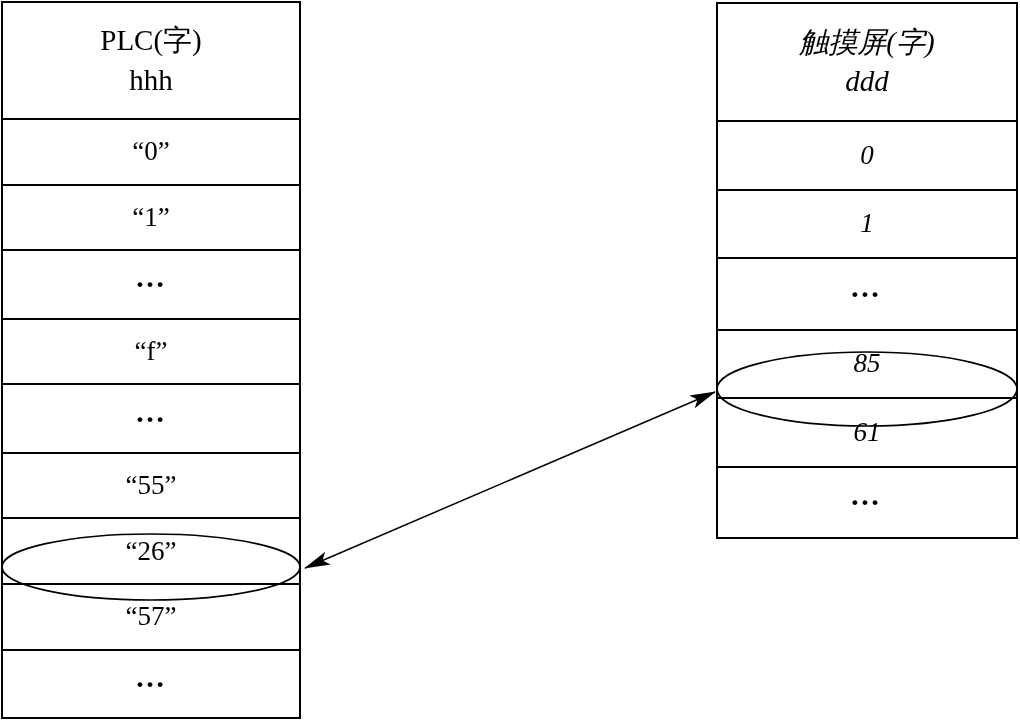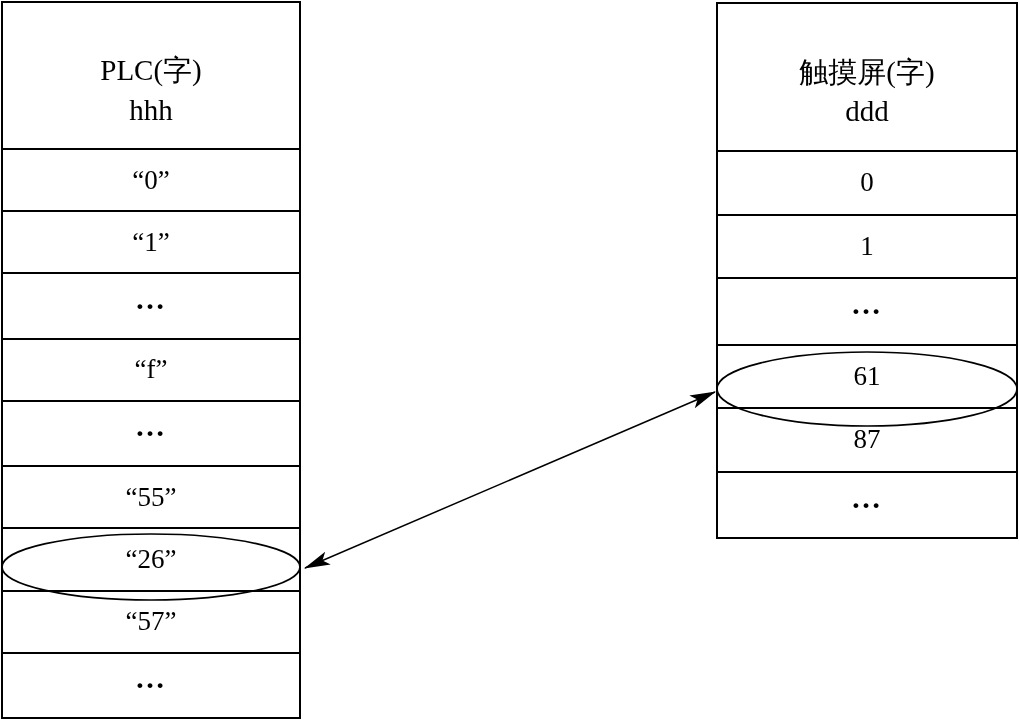--- a/index.html
+++ b/index.html
@@ -28,32 +28,32 @@
     left: 1px;
     top: 1px;
     width: 300px;
     height: 718px;
   }
   .right-table {
     left: 716px;
     top: 2px;
     width: 302px;
     height: 537px;
+    font-style: italic;
   }
   .tbl-header {
     flex: 0 0 115px;
     display: flex;
     flex-direction: column;
     align-items: center;
     justify-content: center;
     gap: 6px;
     font-size: 29px;
     line-height: 1.15;
     text-align: center;
-    margin-top: 30px;
   }
   .right-table .tbl-header {
     flex-basis: 116px;
   }
   .row {
     flex: 1 1 auto;
     box-sizing: border-box;
     border-top: 2px solid #000000;
     display: flex;
     align-items: center;
@@ -126,24 +126,24 @@
     <div class="row">
         <span class="cell">0</span>
       </div>
     <div class="row">
         <span class="cell">1</span>
       </div>
     <div class="row">
         <span class="cell dots">…</span>
       </div>
     <div class="row">
-        <span class="cell">61</span>
+        <span class="cell">85</span>
       </div>
     <div class="row">
-        <span class="cell">87</span>
+        <span class="cell">61</span>
       </div>
     <div class="row">
         <span class="cell dots">…</span>
       </div>
   </div>
 
   <svg class="overlay" viewBox="0 0 1020 720">
     <defs>
       <marker id="arrowhead" markerUnits="userSpaceOnUse" markerWidth="26" markerHeight="14" refX="25" refY="7" orient="auto-start-reverse">
         <path d="M0,0 L26,7 L0,14 L6,7 Z" fill="#000000"></path>

